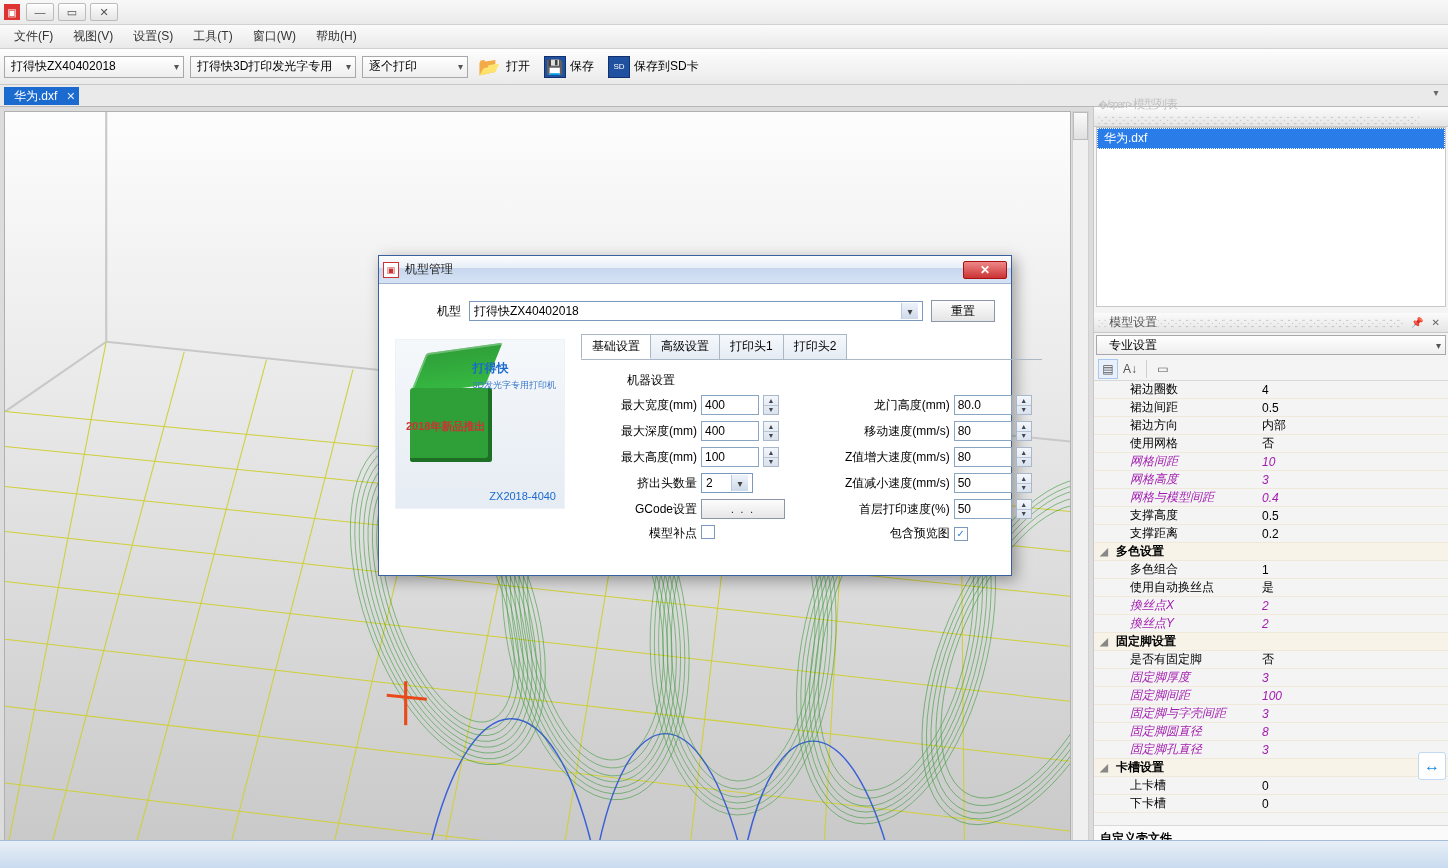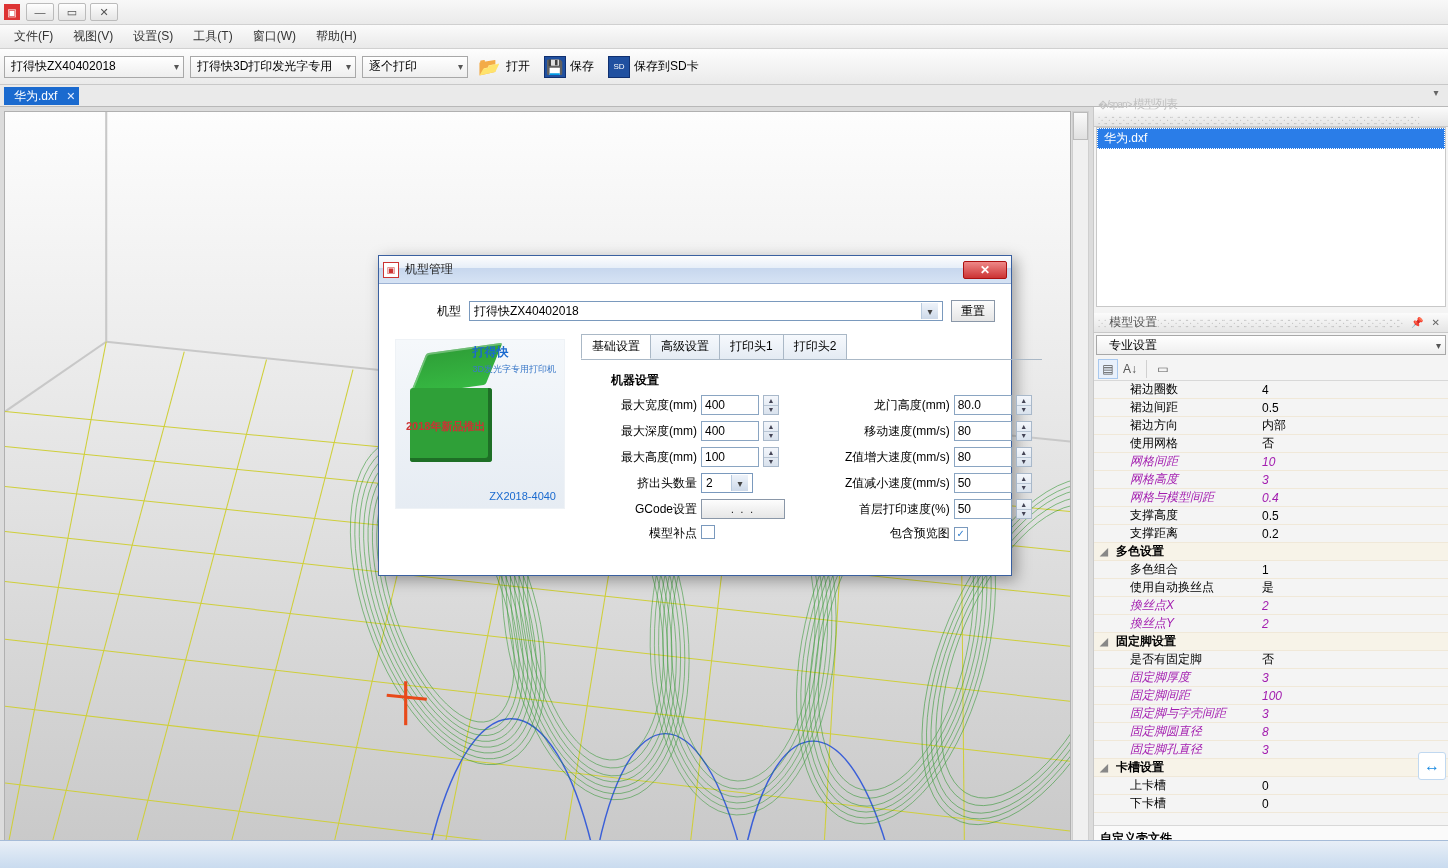--- a/index.html
+++ b/index.html
@@ -76,40 +76,40 @@
 .dialog { position:absolute; left:378px; top:255px; width:634px; height:321px; background:#fff; border:1px solid #3a60a0; box-shadow: 4px 4px 14px rgba(0,0,0,.35); display:flex; flex-direction:column;}
 .dialog-titlebar { height:28px; background: linear-gradient(#fdfdfd 0%, #e6eef8 45%, #c7d7ee 46%, #d6e3f4 100%); border-bottom:1px solid #9db3d4; display:flex; align-items:center; padding:0 4px;}
 .dialog-titlebar .dlg-icon { width:16px; height:16px; background:#fff; border:1px solid #c33; margin-right:6px; font-size:9px; display:flex;align-items:center;justify-content:center;color:#c33;}
 .dialog-titlebar .dlg-title { flex:1; color:#1a1a1a; }
 .dlg-close { width:44px; height:18px; background: linear-gradient(#e88, #c33); border:1px solid #a11; border-radius:2px; color:#fff; display:flex; align-items:center; justify-content:center; font-size:12px; font-weight:bold;}
 .dialog-body { flex:1; padding:12px 16px 10px; display:flex; flex-direction:column;}
 .dlg-top-row { display:flex; align-items:center; gap:8px; margin: 4px 0 12px 42px;}
 .dlg-top-row label { }
 .dlg-combo { flex:1; height:20px; border:1px solid #7a99bd; background:#fff; display:flex; align-items:center; padding:0 4px; position:relative;}
 .dlg-combo::after { content:'▾'; position:absolute; right:4px; font-size:10px; color:#444; background:linear-gradient(#eef3fa,#cdd9e9); width:16px; text-align:center; top:1px; bottom:1px; display:flex;align-items:center;justify-content:center; border-left:1px solid #b8cade;}
-.dlg-reset-btn { width:44px; height:22px; border:1px solid #8a97a8; background:linear-gradient(#fdfdfd,#e5e5e5); }
+.dlg-reset-btn { width:64px; height:22px; border:1px solid #8a97a8; background:linear-gradient(#fdfdfd,#e5e5e5); }
 
 .dlg-main { display:flex; gap:16px; flex:1; }
 .dlg-thumb { width:180px; height:180px; background:#fff; border:none; display:flex; align-items:center; justify-content:center; flex-direction:column;}
 .printer-illust { width:170px; height:170px; background:linear-gradient(#f5f8fb,#e6ecf3); position:relative; border:1px solid #eef2f6;}
 .printer-box { position:absolute; left:14px; top:48px; width:82px; height:74px; background:#2fa038; border-radius:3px; box-shadow: inset -4px -4px 0 #1e6f26;}
 .printer-lid { position:absolute; left:22px; top:8px; width:76px; height:42px; background:linear-gradient(#2fa038,#36b842); transform: skew(-22deg,-8deg); border-radius:2px; box-shadow: inset 2px 2px 0 rgba(255,255,255,.3);}
-.thumb-text { position:absolute; right:8px; top:4px; color:#1a6acf; font-weight:bold;}
+.thumb-text { position:absolute; right:8px; top:20px; color:#1a6acf; font-weight:bold;}
 .thumb-text .sub { font-size:9px; color:#3a78c8; font-weight:normal;}
 .thumb-year { position:absolute; left:10px; bottom:74px; color:#c33; font-weight:bold; font-size:11px;}
 .thumb-bullets { position:absolute; right:6px; top:44px; font-size:8px; color:#556; line-height:14px;}
 .thumb-bullets div::before { content:'◉ '; color:#2fa038; }
 .thumb-model { position:absolute; right:8px; bottom:6px; color:#1a6acf; font-weight:normal; font-size:11px;}
 
 .dlg-right { flex:1; display:flex; flex-direction:column; }
 .tab-strip { display:flex; border-bottom:1px solid #aab8c6; }
 .tab { padding:3px 10px; border:1px solid #aab8c6; border-bottom:none; background:linear-gradient(#f6f9fd,#e4ebf3); margin-right:-1px;}
 .tab.active { background:#fff; border-bottom:1px solid #fff; position:relative; z-index:1;}
 .tab-body { flex:1; padding:10px 4px 4px; }
-.section-title { font-weight:bold; margin:2px 0 6px 26px;}
+.section-title { font-weight:normal; margin:2px 0 6px 42px;}
 .form-grid { display:grid; grid-template-columns: auto 58px 22px 18px auto 58px 22px; column-gap:4px; row-gap:6px; align-items:center; margin-left:36px;}
 .form-grid .lbl { text-align:right; white-space:nowrap;}
 .form-grid .lbl-r { text-align:right; white-space:nowrap; padding-left:34px;}
 .num-input { height:20px; border:1px solid #8aa5c2; padding:0 3px; background:#fff;}
 .spinner { width:16px; height:20px; border:1px solid #a8b8ca; background:linear-gradient(#f3f6fb,#d9e2ed); display:flex; flex-direction:column;}
 .spinner div { flex:1; display:flex; align-items:center; justify-content:center; font-size:7px; color:#445; line-height:7px;}
 .spinner div:first-child { border-bottom:1px solid #b8c5d4;}
 .mini-btn { height:20px; border:1px solid #8a97a8; background:linear-gradient(#fdfdfd,#e6e6e6); font-size:10px; letter-spacing:2px;}
 .checkbox { width:14px; height:14px; border:1px solid #7a99bd; background:#fff; display:inline-flex; align-items:center; justify-content:center; font-size:10px; color:#2e7ed0;}
 

